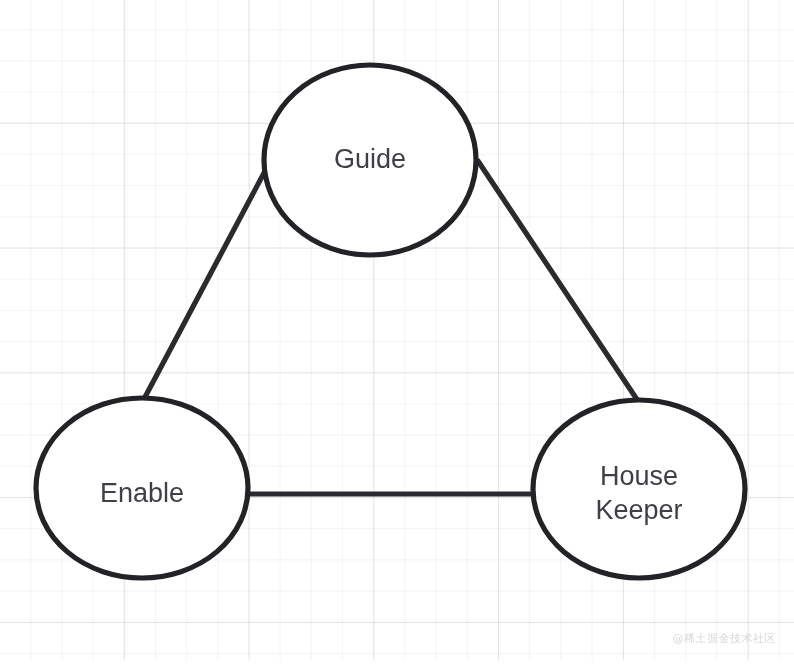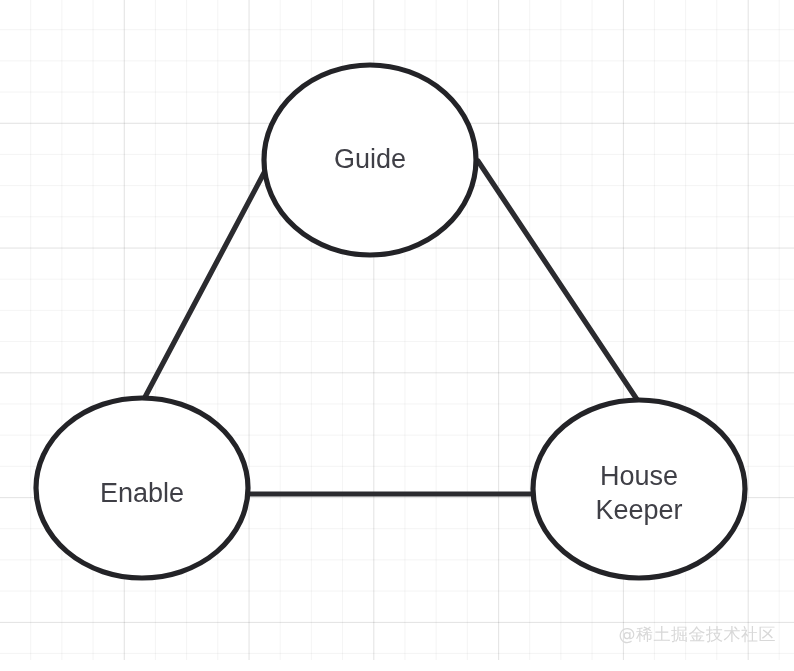--- a/index.html
+++ b/index.html
@@ -49,21 +49,21 @@
     font-family: "Liberation Sans", "DejaVu Sans", sans-serif;
     font-size: 27px;
     text-anchor: middle;
     dominant-baseline: middle;
   }
   .watermark {
     position: absolute;
     right: 18px;
     bottom: 14px;
     color: #d8d8d8;
-    font-size: 17px;
+    font-size: 11px;
     letter-spacing: 0.5px;
     font-family: "DejaVu Sans", "Liberation Sans", sans-serif;
     user-select: none;
     white-space: nowrap;
   }
 </style>
 </head>
 <body>
 
 <div id="canvas">

